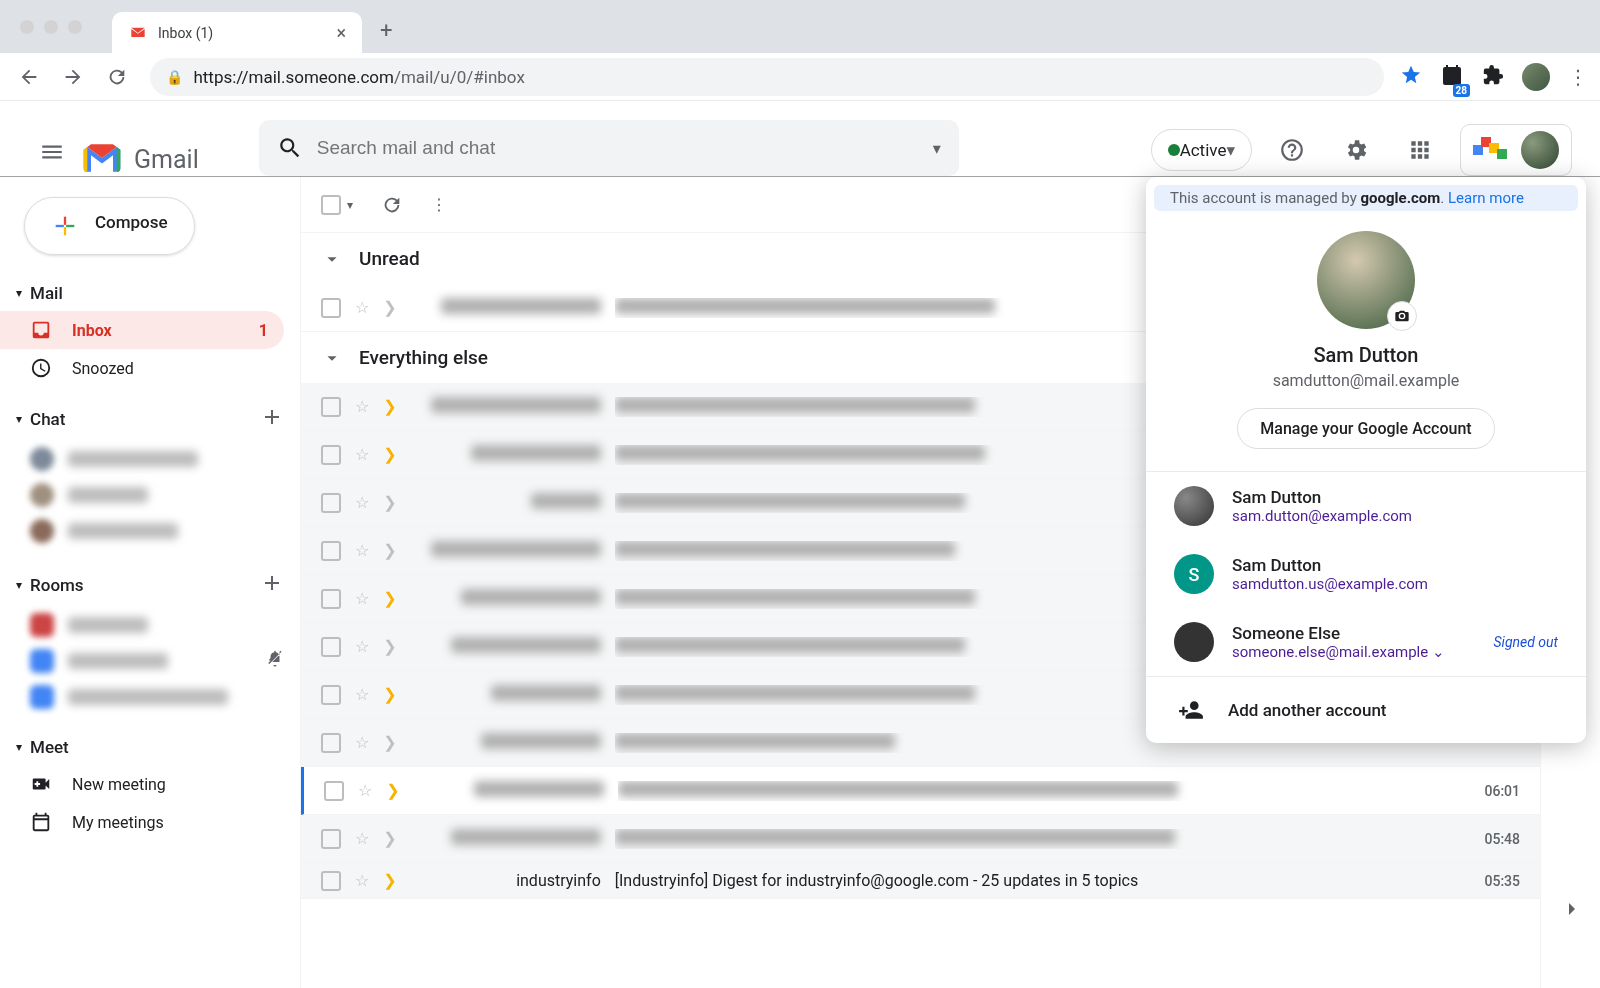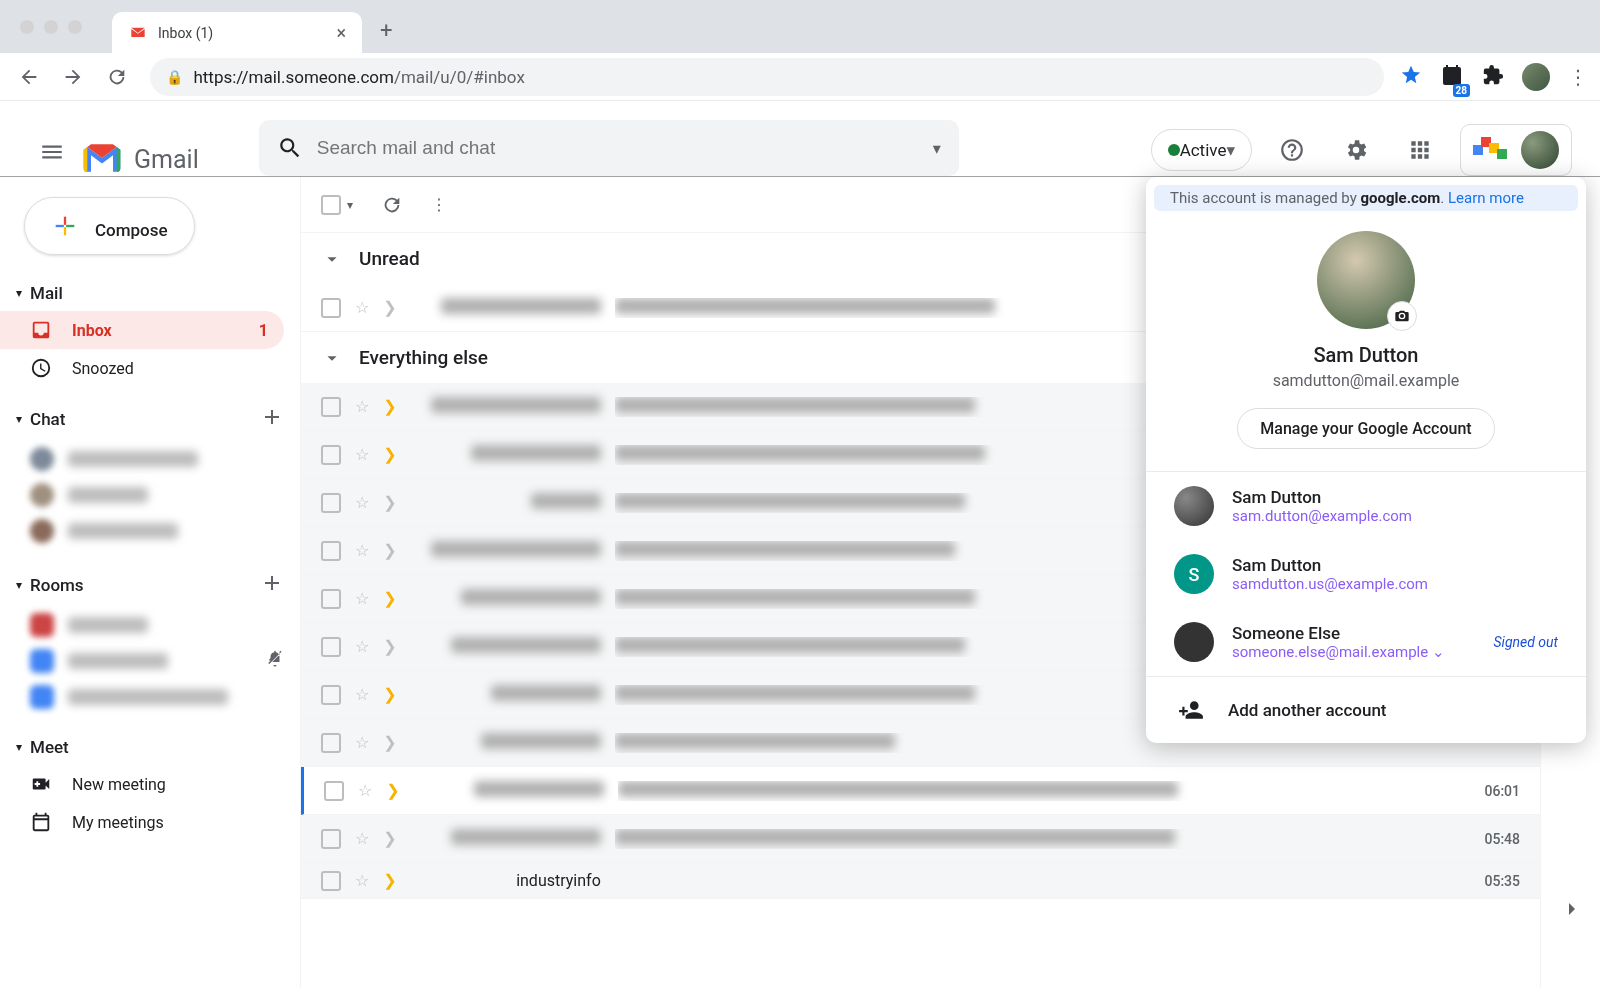--- a/index.html
+++ b/index.html
@@ -38,21 +38,21 @@
 .active-pill { border: 1px solid #dadce0; border-radius: 22px; padding: 10px 16px; display: flex; align-items: center; font-size: 17px; font-weight: 400; }
 .active-dot { width: 12px; height: 12px; border-radius: 50%; background: #188038; }
 .header-icon { width: 48px; height: 48px; display: flex; align-items: center; justify-content: center; color: #5f6368; border-radius: 50%; }
 .header-icon svg { width: 26px; height: 26px; }
 .org-avatar-box { border: 1px solid #dadce0; border-radius: 10px; padding: 6px 12px; display: flex; align-items: center; gap: 12px; }
 .avatar-md { width: 38px; height: 38px; border-radius: 50%; background: radial-gradient(circle at 30% 30%, #8a9a7d, #2e4631); }
 
 
 .main { display: flex; height: calc(988px - 53px - 48px - 76px); }
 .sidebar { width: 300px; padding: 12px 0; overflow-y: auto; }
-.compose-btn { margin: 8px 12px 20px 24px; border: 1px solid #dadce0; border-radius: 30px; padding: 14px 26px; display: inline-flex; align-items: flex-end; gap: 16px; font-size: 17px; font-weight: 500; box-shadow: 0 1px 3px rgba(0,0,0,0.15); }
+.compose-btn { margin: 8px 12px 20px 24px; border: 1px solid #dadce0; border-radius: 30px; padding: 14px 26px; display: inline-flex; align-items: flex-start; gap: 16px; font-size: 17px; font-weight: 500; box-shadow: 0 1px 3px rgba(0,0,0,0.15); }
 .sidebar-section-title { display: flex; align-items: center; gap: 8px; padding: 8px 16px; font-size: 17px; font-weight: 500; }
 .sidebar-section-title .caret { font-size: 12px; }
 .sidebar-section-title .add { margin-left: auto; color: #5f6368; }
 .sidebar-item { display: flex; align-items: center; gap: 20px; padding: 8px 16px 8px 30px; font-size: 16px; border-radius: 0 22px 22px 0; margin-right: 16px; }
 .sidebar-item.active { background: #fce8e6; color: #d93025; font-weight: 700; }
 .sidebar-item .count { margin-left: auto; font-weight: 700; }
 .sidebar-item-icon { width: 22px; display: flex; justify-content: center; }
 .blurred-contact { display: flex; align-items: center; gap: 14px; padding: 6px 16px 6px 30px; }
 .blurred-contact .dot { width: 24px; height: 24px; border-radius: 50%; filter: blur(3px); }
 .blurred-contact .name { height: 16px; background: #bdbdbd; filter: blur(4px); border-radius: 4px; }
@@ -90,21 +90,21 @@
 .popup-email { font-size: 16px; color: #5f6368; margin-top: 4px; }
 .manage-btn { display: inline-block; border: 1px solid #dadce0; border-radius: 22px; padding: 10px 22px; margin-top: 18px; font-size: 16px; font-weight: 500; }
 .account-list { border-top: 1px solid #e8eaed; }
 .account-item { display: flex; align-items: center; gap: 18px; padding: 14px 28px; }
 .account-avatar { width: 40px; height: 40px; border-radius: 50%; display: flex; align-items: center; justify-content: center; color: #fff; font-weight: 500; font-size: 18px; }
 .account-avatar.grey { background: radial-gradient(circle at 30% 30%, #888, #333); }
 .account-avatar.teal { background: #009688; }
 .account-avatar.dark { background: #333; }
 .account-info { flex: 1; }
 .account-name { font-size: 17px; font-weight: 500; }
-.account-email { font-size: 15px; color: #8b5cf6; }
+.account-email { font-size: 15px; color: #4c1d95; }
 .signed-out { font-size: 14px; color: #1d4ed8; font-style: italic; }
 .add-account { display: flex; align-items: center; gap: 24px; padding: 20px 32px; border-top: 1px solid #e8eaed; font-size: 17px; font-weight: 500; }
 
 svg { fill: currentColor; }
 </style>
 </head>
 <body>
 
 <div class="browser-top">
   <div class="traffic-lights">
@@ -420,20 +420,21 @@
         <span class="email-importance grey">❯</span>
         <span class="email-sender"><span class="blur-text" style="width:150px"></span></span>
         <span class="email-subject"><span class="blur-text" style="width:560px"></span></span>
         <span class="email-time">05:48</span>
       </div>
     <div class="email-row read" style="height:36px;overflow:hidden">
         <span class="email-checkbox"></span>
         <span class="email-star">☆</span>
         <span class="email-importance">❯</span>
         <span class="email-sender">industryinfo</span>
+        <span class="email-subject">[Industryinfo] Digest for industryinfo@google.com - 25 updates in 5 topics</span>
         <span class="email-time">05:35</span>
       </div>
   </div>
 
   <div class="side-nav">
     <div class="side-arrow"><svg width="24" height="24" viewBox="0 0 24 24">
           <path d="M10 6l6 6-6 6z"></path>
         </svg></div>
   </div>
 </div>

